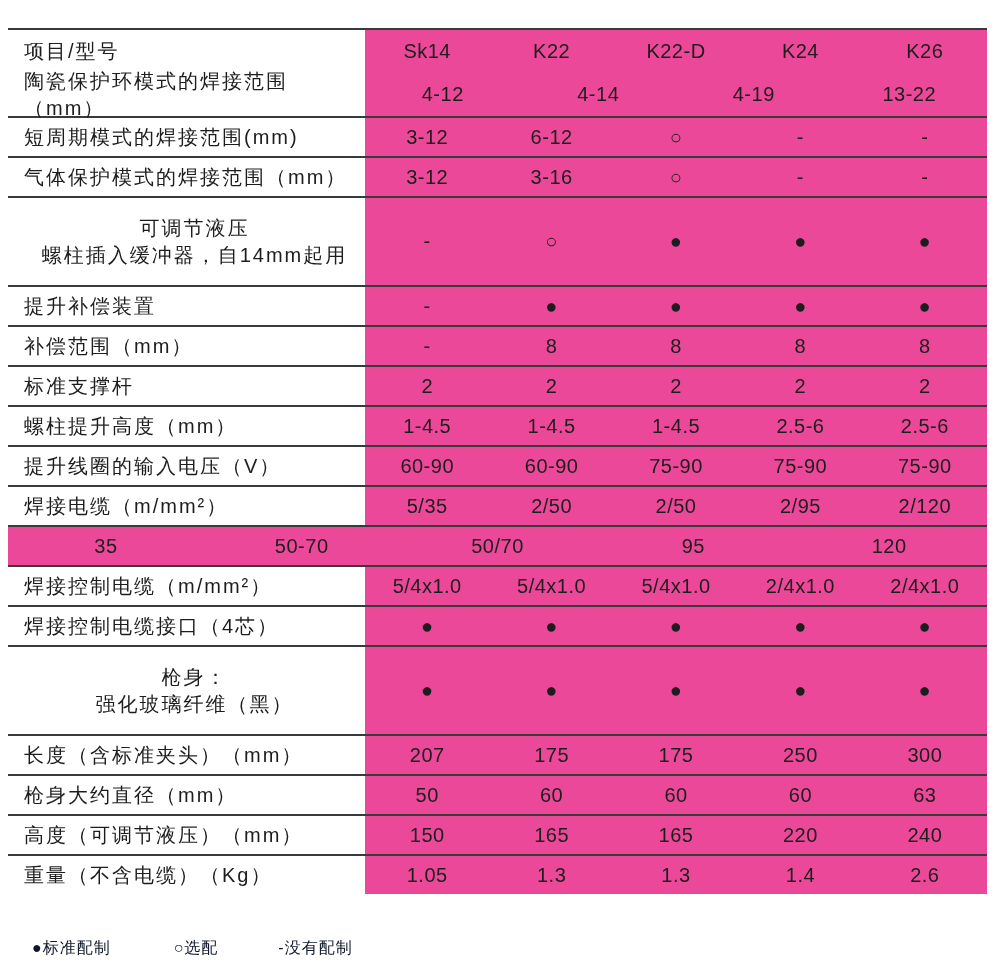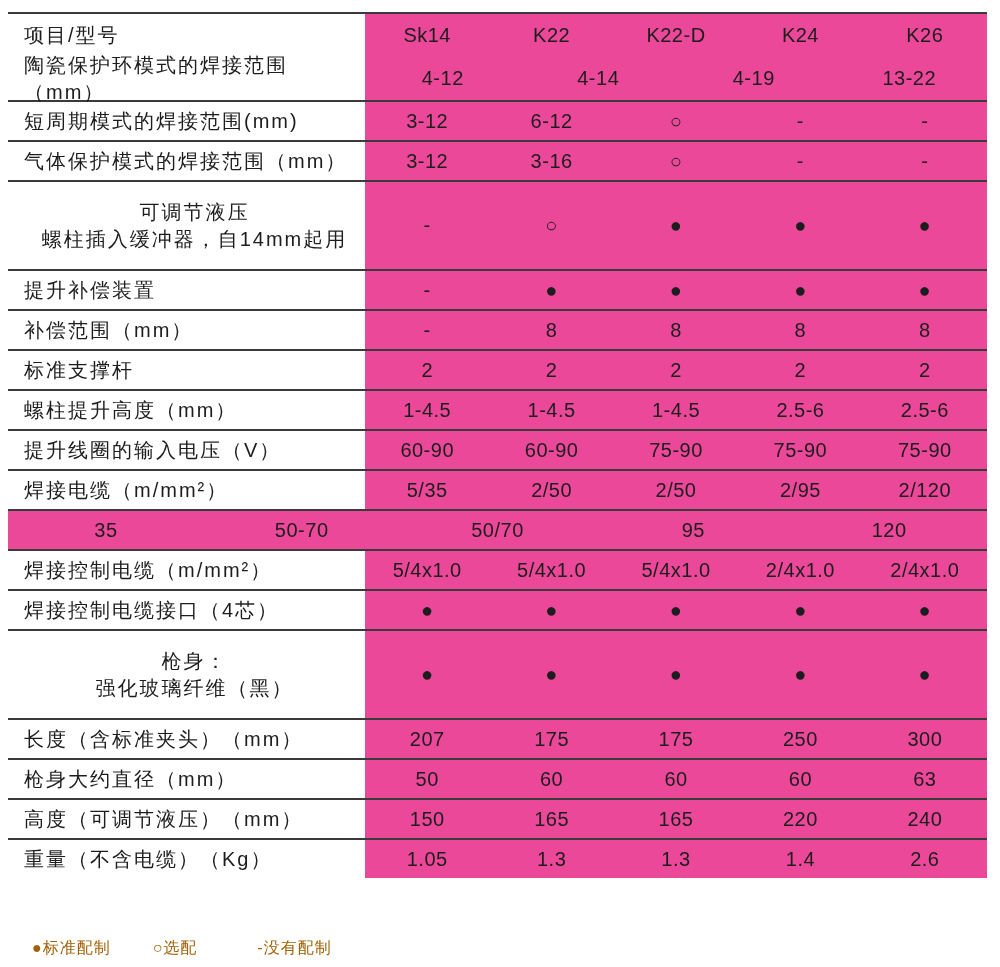--- a/index.html
+++ b/index.html
@@ -7,21 +7,21 @@
   body {
     width: 1000px; height: 967px;
     font-family: "Liberation Sans", "DejaVu Sans", sans-serif;
     color: #1d1d1d;
     overflow: hidden;
   }
   .page { position: relative; width: 1000px; height: 967px; }
 
   .spec-table {
     position: absolute;
-    left: 8px; top: 12px;
+    left: 8px; top: 28px;
     width: 979px;
   }
 
   
   .blk {
     border-top: 2px solid #3a3a3a;
     display: flex;
   }
   .blk-s { height: 40px; }
   .blk-d { height: 89px; }
@@ -64,24 +64,24 @@
   .v.model { font-size: 20px; }
 
   
   .legend {
     position: absolute;
     left: 32px; top: 938px;
     display: flex;
     align-items: center;
     font-size: 16px;
     letter-spacing: 1px;
-    color: #a16207;
+    color: #0f172a;
   }
   .legend .li { margin-right: 0; }
-  .legend .li + .li { margin-left: 42px; }
+  .legend .li + .li { margin-left: 63px; }
   .legend .li:nth-child(3) { margin-left: 60px; }
 </style>
 </head>
 <body>
 
 <div class="page">
 
   <div class="spec-table">
 
     <div class="blk blk-hdr">

